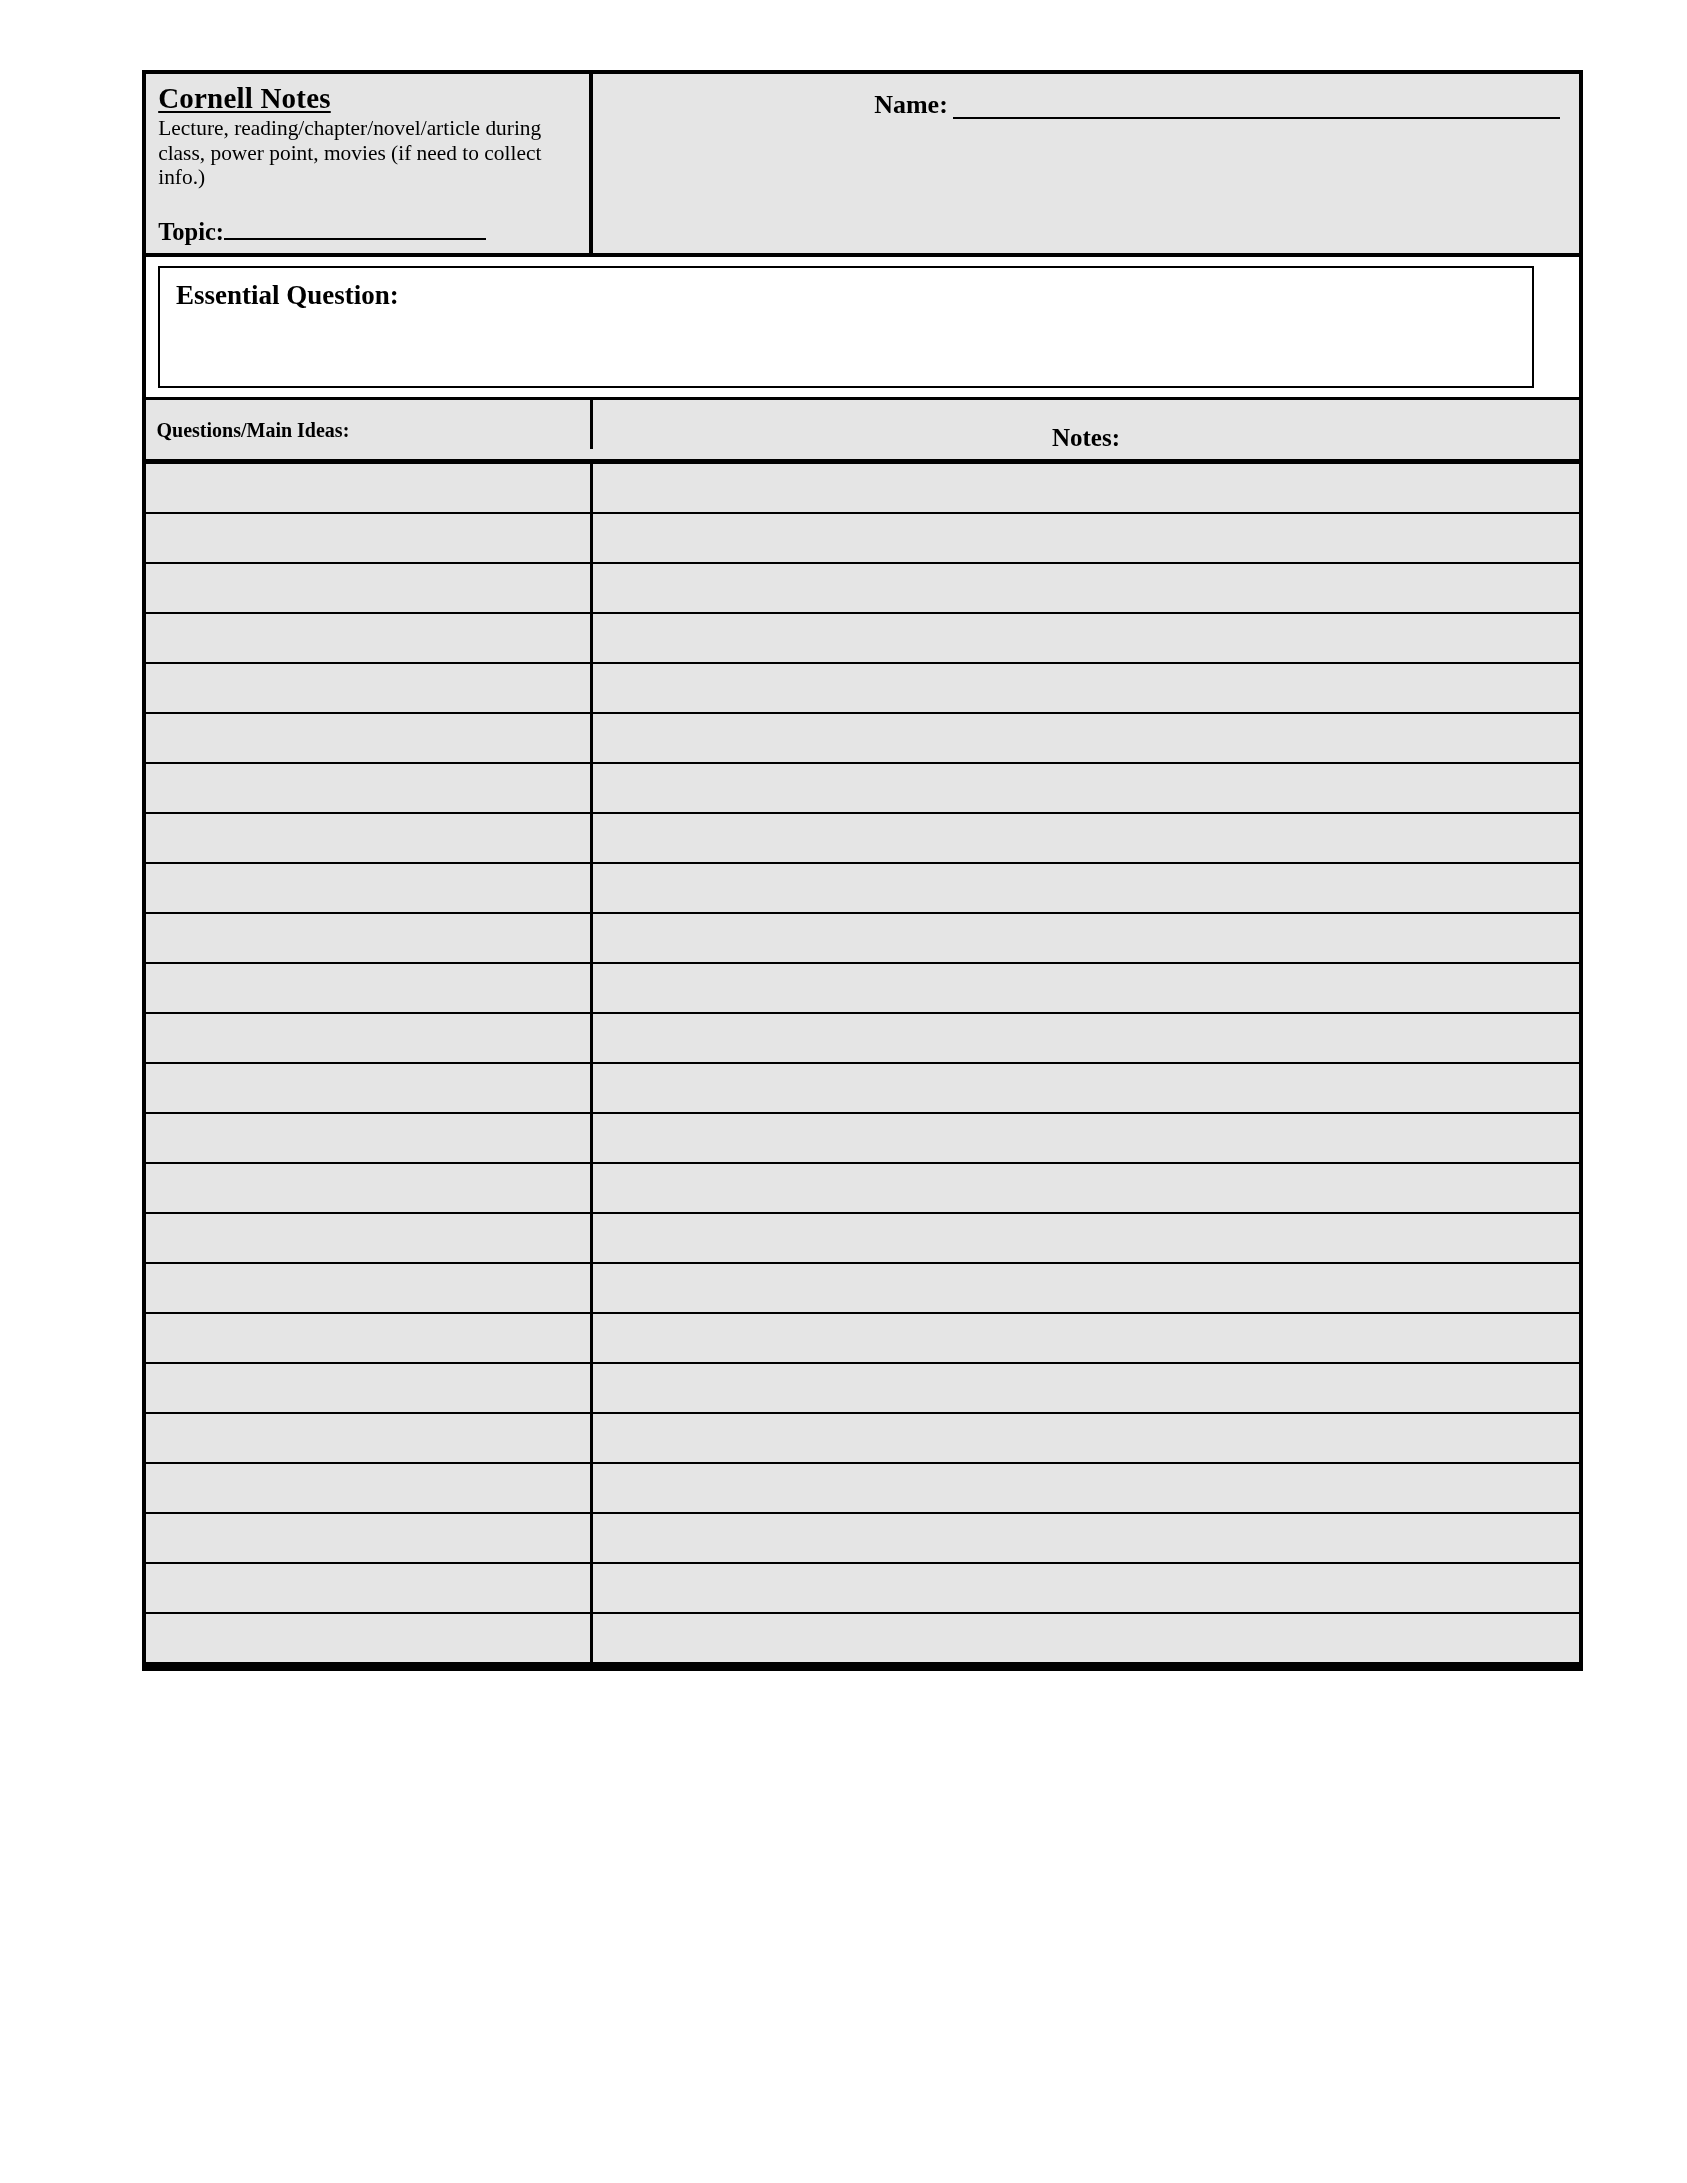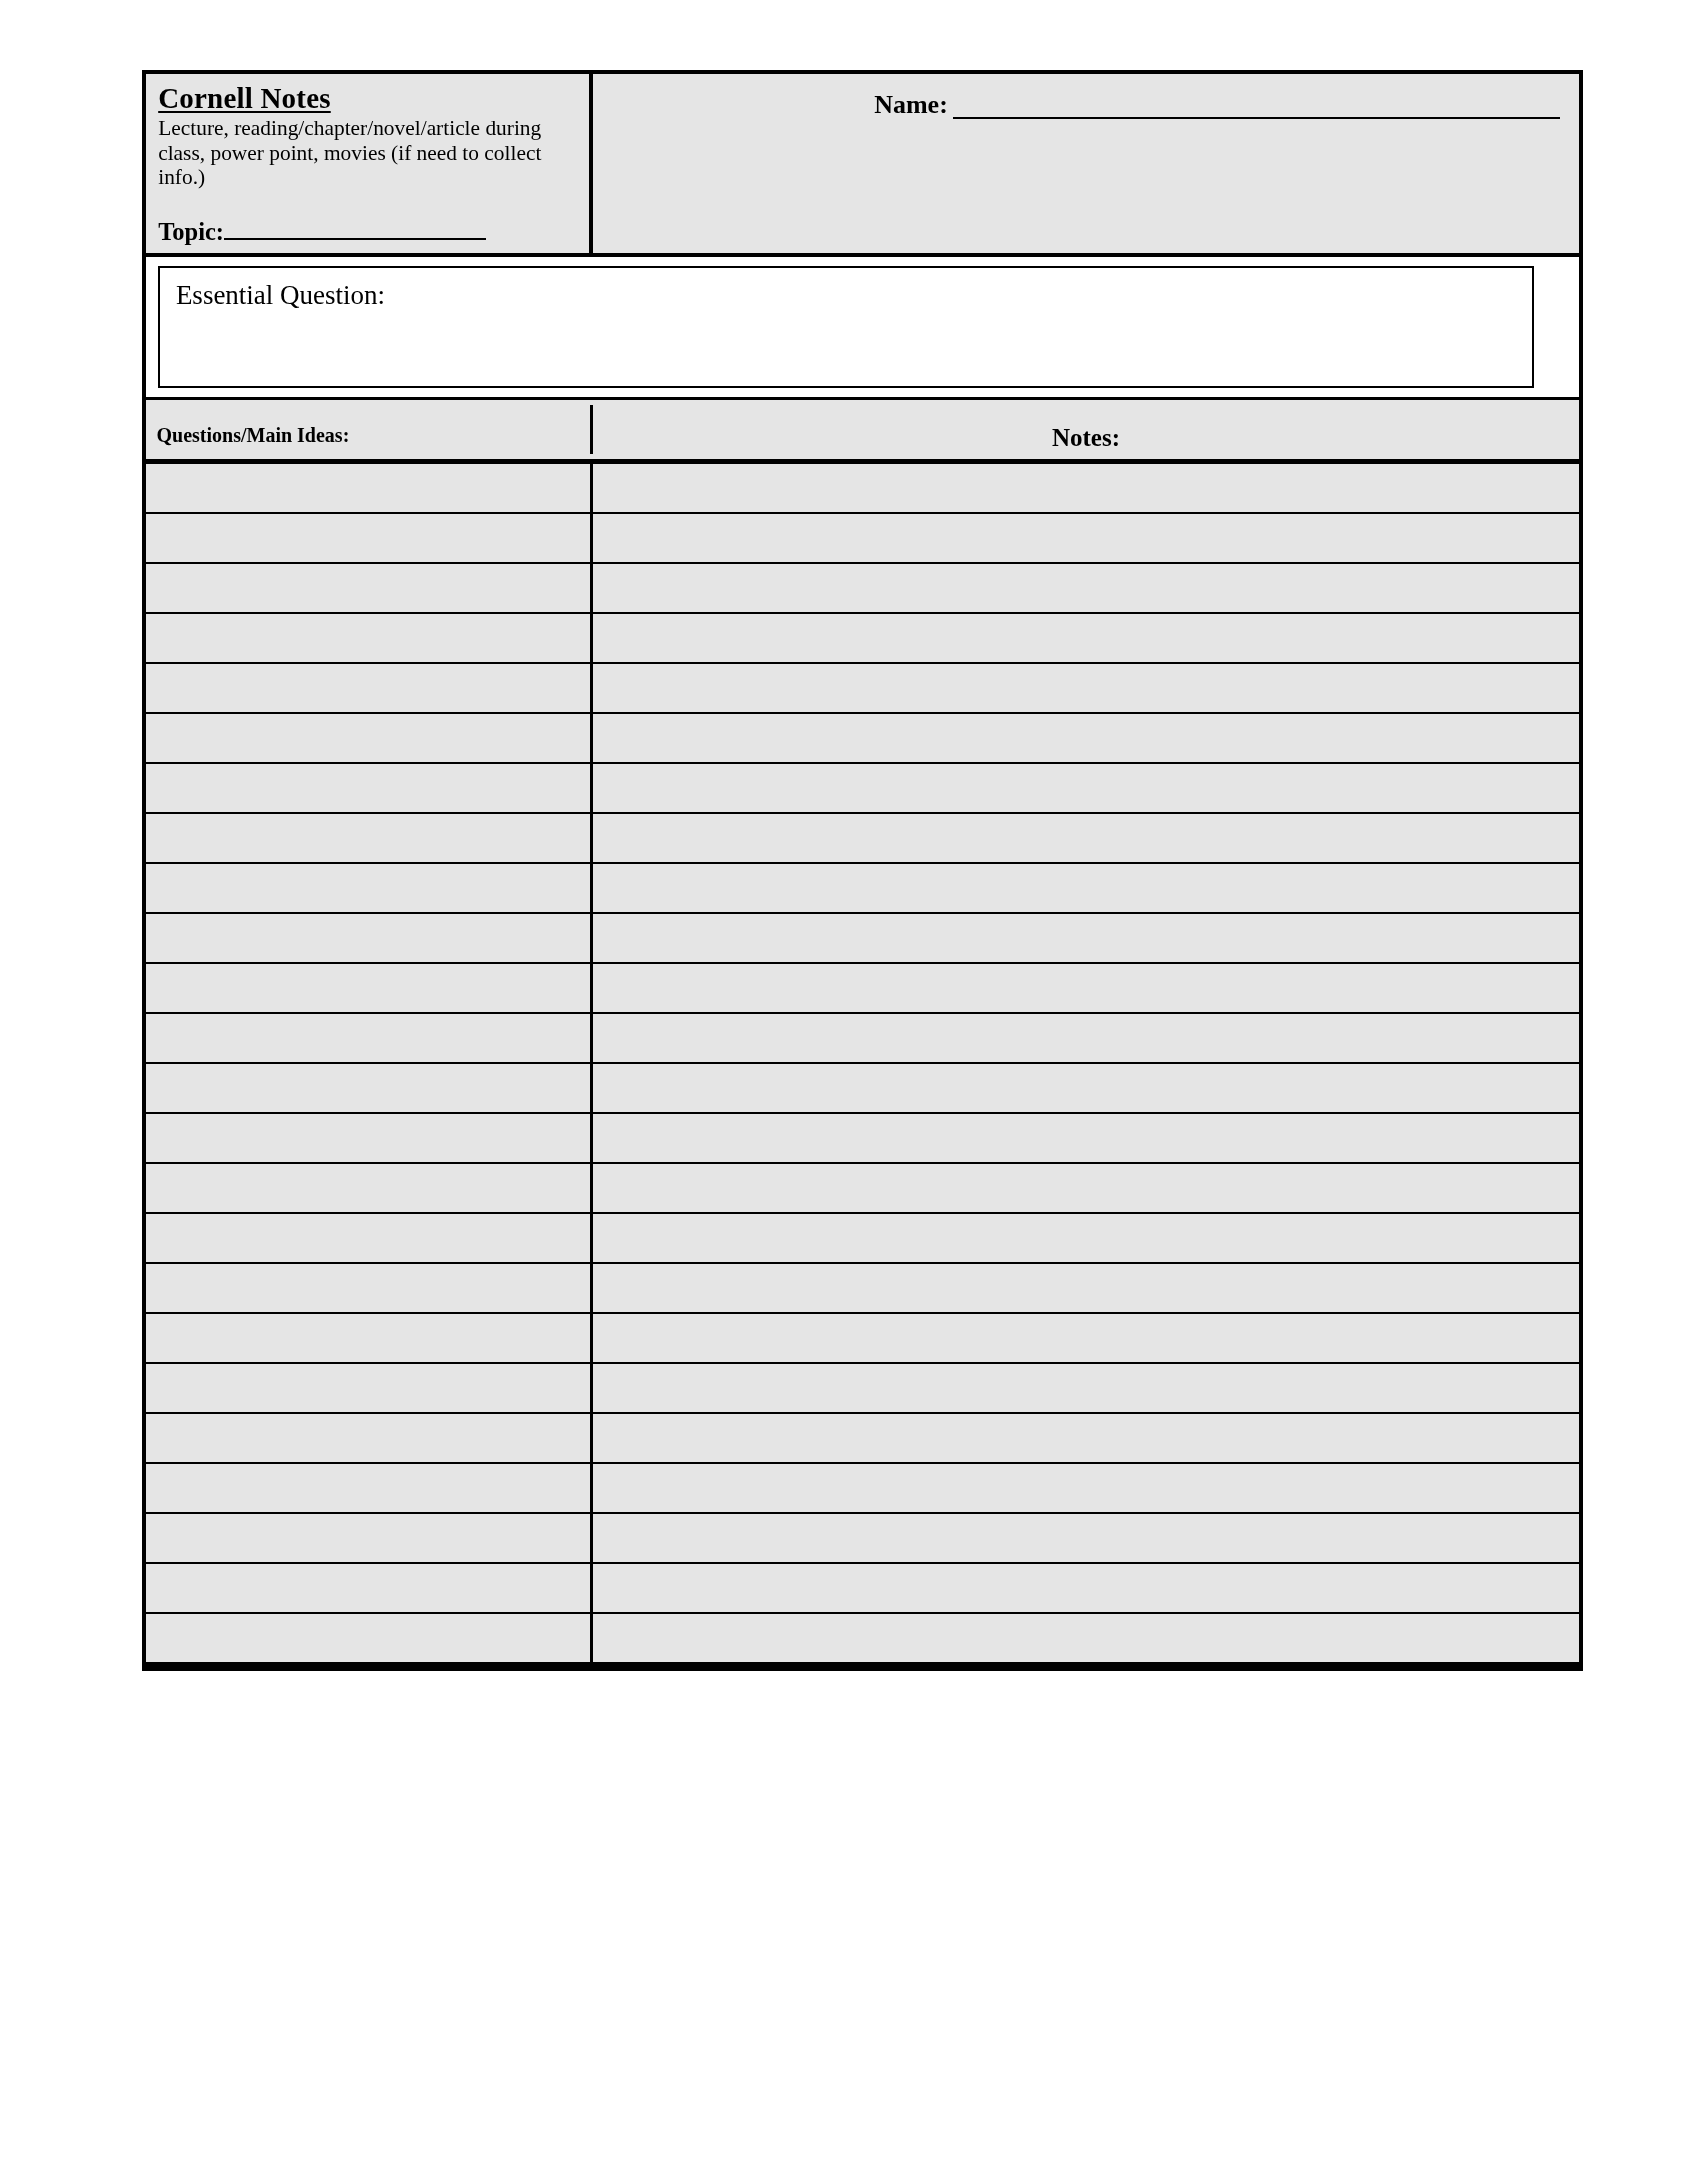--- a/index.html
+++ b/index.html
@@ -102,27 +102,27 @@
     background: #fff;
   }
   .eq-box {
     border: 2.6px solid #000;
     box-sizing: border-box;
     height: 122px;
     padding: 12.2px 0 0 15.7px;
   }
   .eq-label {
     font-size: 27px;
-    font-weight: normal;
+    font-weight: bold;
   }
 
   
   .col-head {
     display: flex;
-    align-items: center;
+    align-items: flex-start;
     border-bottom: 5.2px solid #000;
   }
   .col-head-left {
     width: 447px;
     box-sizing: border-box;
     border-right: 3.5px solid #000;
     padding: 19px 0 7px 10.5px;
     font-size: 20px;
     font-weight: bold;
   }

